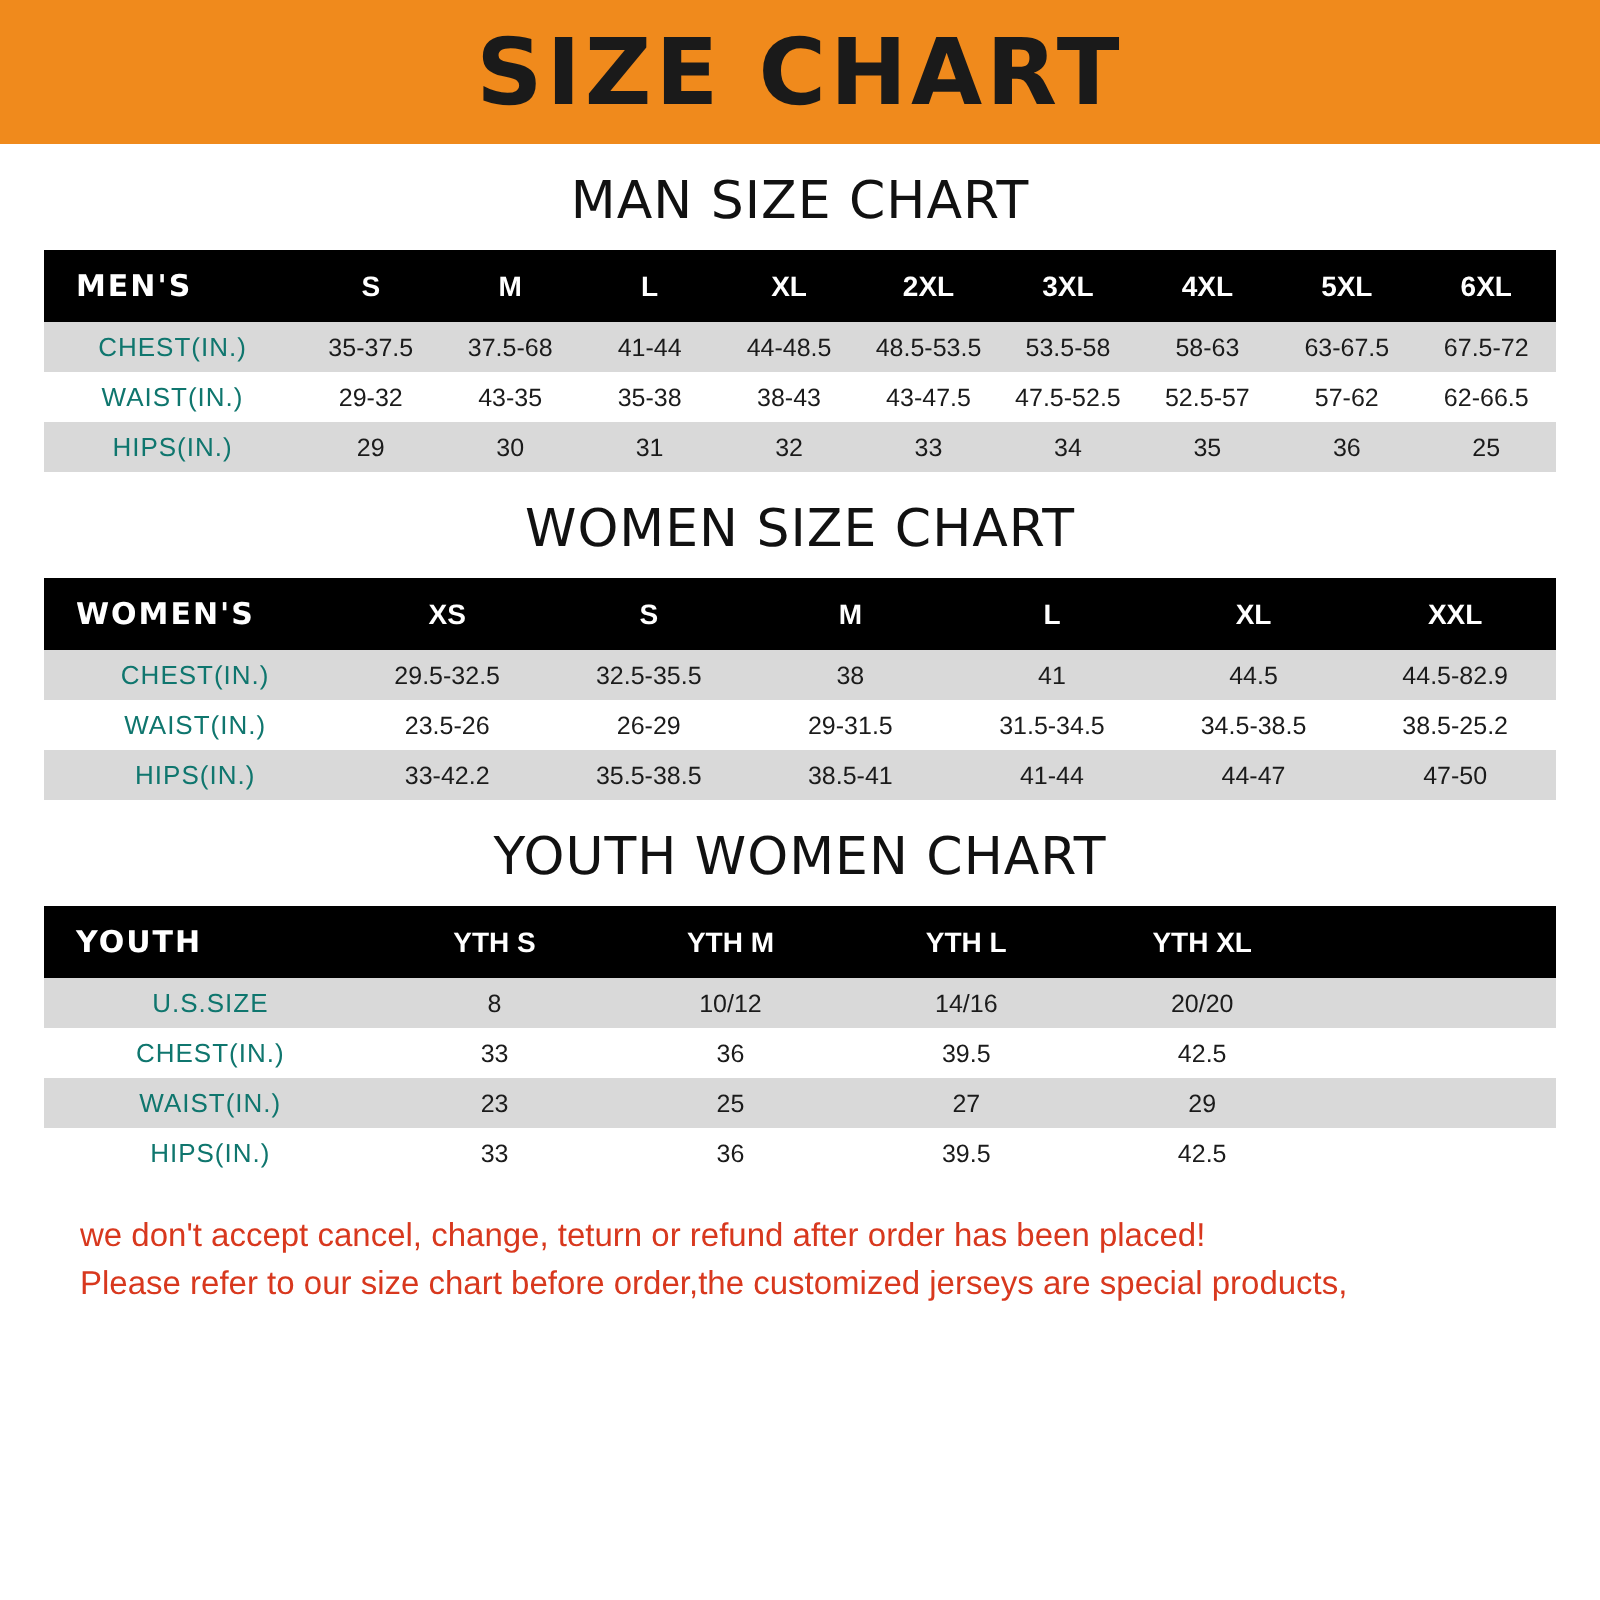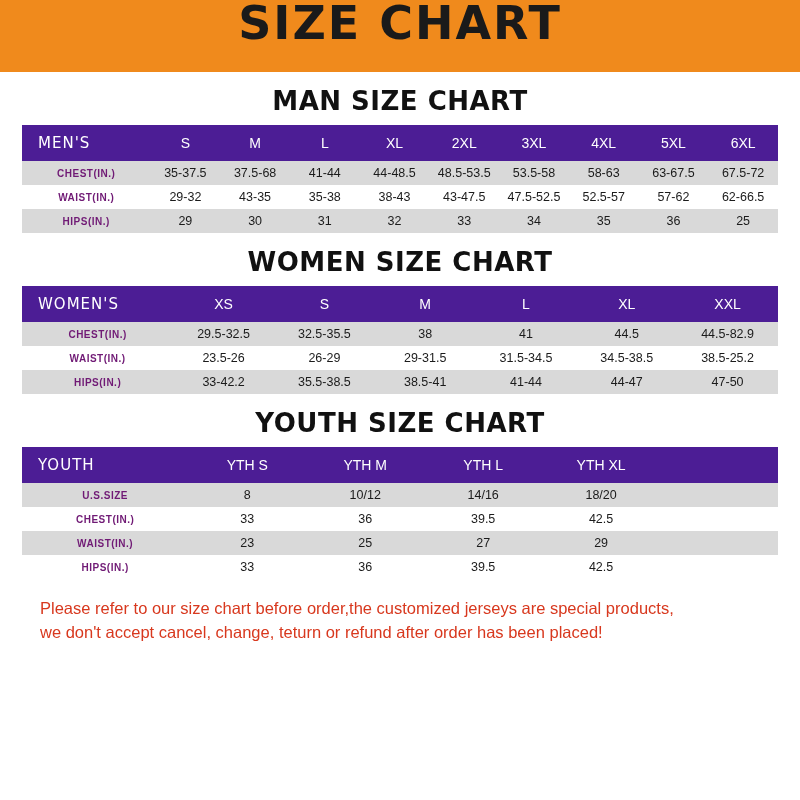--- a/index.html
+++ b/index.html
@@ -18,84 +18,84 @@
     width: 800px;
     height: 800px;
     background: #ffffff;
     box-sizing: border-box;
   }
   .header-bar {
     width: 100%;
     height: 72px;
     background: #f08a1c;
     display: flex;
+    align-items: center;
     justify-content: center;
     box-sizing: border-box;
   }
   .header-title {
     font-family: "DejaVu Sans", sans-serif;
     font-weight: bold;
     font-size: 46px;
     letter-spacing: 2px;
     color: #1a1a1a;
     text-align: center;
     line-height: 1;
   }
   .content {
     padding: 0 22px;
     box-sizing: border-box;
   }
   .section-title {
     text-align: center;
     font-family: "DejaVu Sans", sans-serif;
-    font-weight: bold;
+    font-weight: normal;
     font-size: 26px;
     color: #111111;
     letter-spacing: 0.5px;
     margin: 14px 0 9px 0;
   }
   table.size-table {
     width: 100%;
     border-collapse: collapse;
     table-layout: fixed;
   }
   table.size-table th,
   table.size-table td {
     text-align: center;
     font-size: 12.5px;
     color: #1b1b1b;
     padding: 5px 0;
     font-family: "Liberation Sans", sans-serif;
     white-space: nowrap;
   }
   table.size-table thead th {
-    background: #4c1d95;
+    background: #000000;
     color: #ffffff;
-    font-weight: normal;
+    font-weight: bold;
     font-size: 14px;
     padding: 9px 0;
   }
   table.size-table thead th.rowhead {
     text-align: left;
     padding-left: 16px;
     font-family: "DejaVu Sans", sans-serif;
     letter-spacing: 1px;
     font-size: 15px;
   }
   table.size-table tbody tr.odd td {
     background: #d9d9d9;
   }
   table.size-table tbody tr.even td {
     background: #ffffff;
   }
   table.size-table tbody td.rowhead {
     letter-spacing: 0.5px;
-    font-size: 10px;
-    color: #701a75;
-    font-weight: bold;
+    font-size: 13px;
+    color: #0f766e;
   }
   
   .men col.c0 { width: 17%; }
   .women col.c0 { width: 20%; }
   .youth col.c0 { width: 22%; }
 
   .note {
     margin-top: 18px;
     padding: 0 18px;
     color: #d8381e;
@@ -231,21 +231,21 @@
           <td>33-42.2</td>
           <td>35.5-38.5</td>
           <td>38.5-41</td>
           <td>41-44</td>
           <td>44-47</td>
           <td>47-50</td>
         </tr>
       </tbody>
     </table>
 
-    <div class="section-title">YOUTH SIZE CHART</div>
+    <div class="section-title">YOUTH WOMEN CHART</div>
     <table class="size-table youth">
       <colgroup>
         <col class="c0">
           <col>
           <col>
           <col>
           <col>
           <col>
       </colgroup>
       <thead>
@@ -257,21 +257,21 @@
           <th>YTH XL</th>
           <th></th>
         </tr>
       </thead>
       <tbody>
         <tr class="odd">
           <td class="rowhead">U.S.SIZE</td>
           <td>8</td>
           <td>10/12</td>
           <td>14/16</td>
-          <td>18/20</td>
+          <td>20/20</td>
           <td></td>
         </tr>
         <tr class="even">
           <td class="rowhead">CHEST(IN.)</td>
           <td>33</td>
           <td>36</td>
           <td>39.5</td>
           <td>42.5</td>
           <td></td>
         </tr>
@@ -288,18 +288,18 @@
           <td>33</td>
           <td>36</td>
           <td>39.5</td>
           <td>42.5</td>
           <td></td>
         </tr>
       </tbody>
     </table>
 
     <div class="note">
+      <span class="line">we don't accept cancel, change, teturn or refund after order has been placed!</span>
       <span class="line">Please refer to our size chart before order,the customized jerseys are special products,</span>
-      <span class="line">we don't accept cancel, change, teturn or refund after order has been placed!</span>
     </div>
 
   </div>
 </div>
 
 </body></html>

